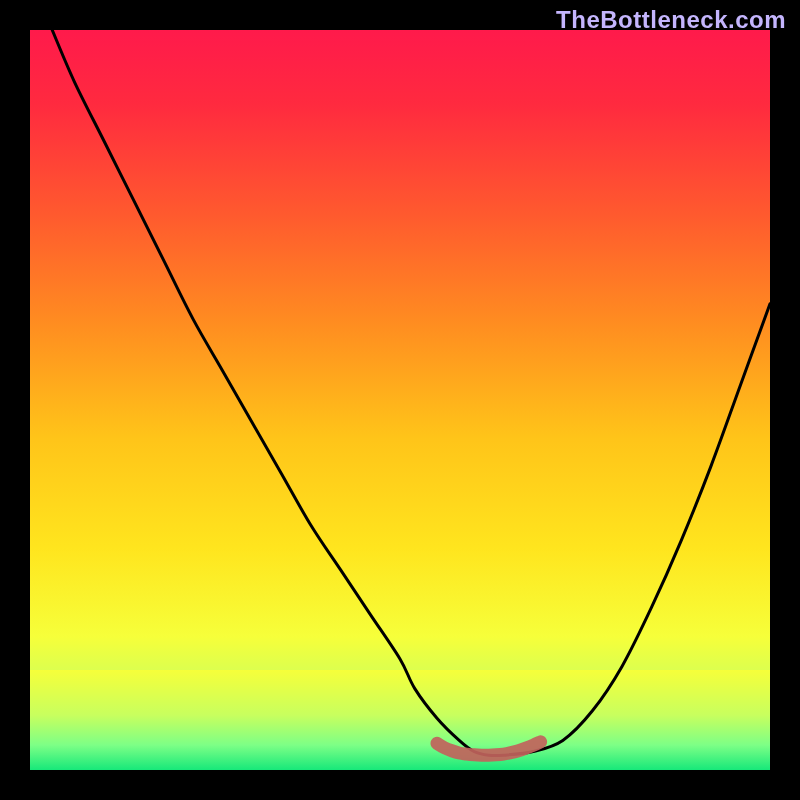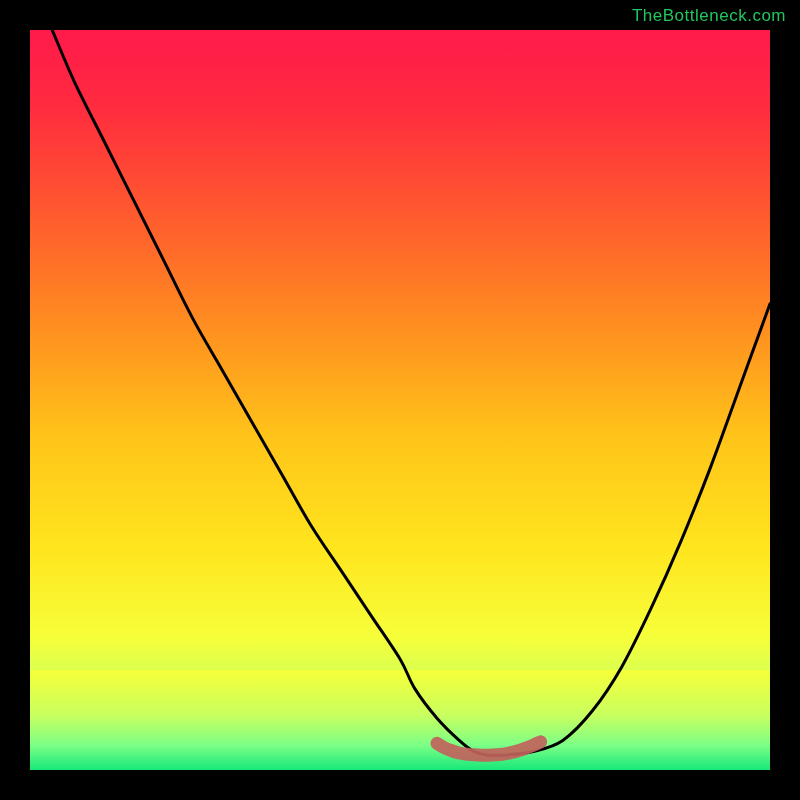--- a/index.html
+++ b/index.html
@@ -14,23 +14,23 @@
   .frame {
     position: relative;
     width: 800px;
     height: 800px;
     background: #000;
   }
   .watermark {
     position: absolute;
     top: 6px;
     right: 14px;
-    color: #22c55e;
-    font-size: 17px;
-    font-weight: 400;
+    color: #c4b5fd;
+    font-size: 24px;
+    font-weight: 700;
     letter-spacing: 0.5px;
     z-index: 10;
     user-select: none;
   }
   .plot-area {
     position: absolute;
     left: 30px;
     top: 30px;
     width: 740px;
     height: 740px;

